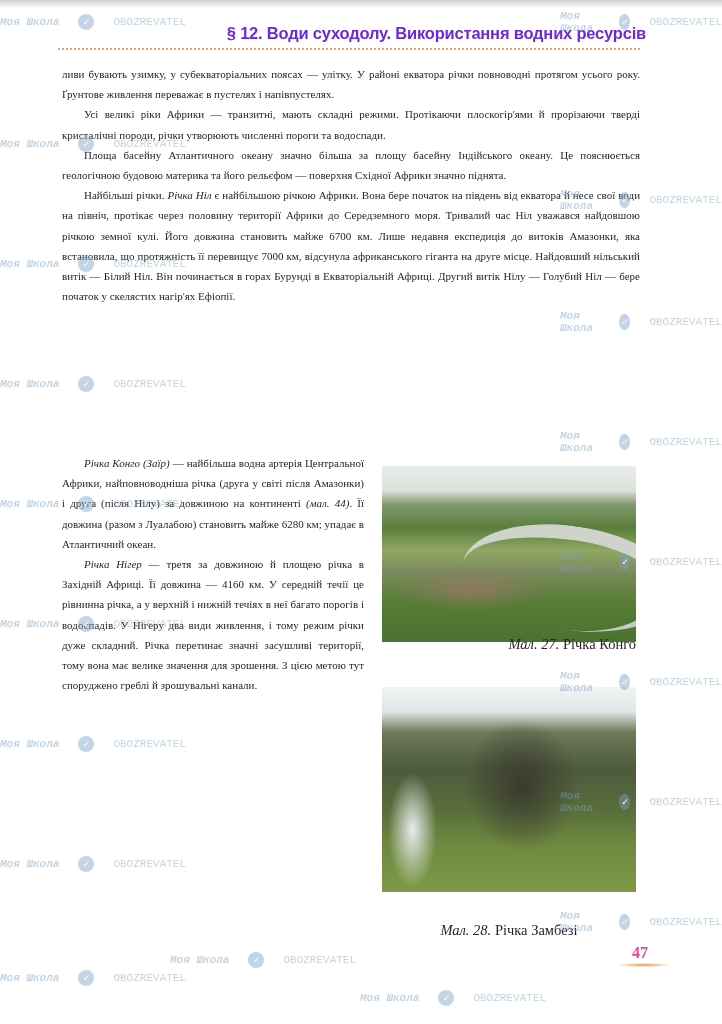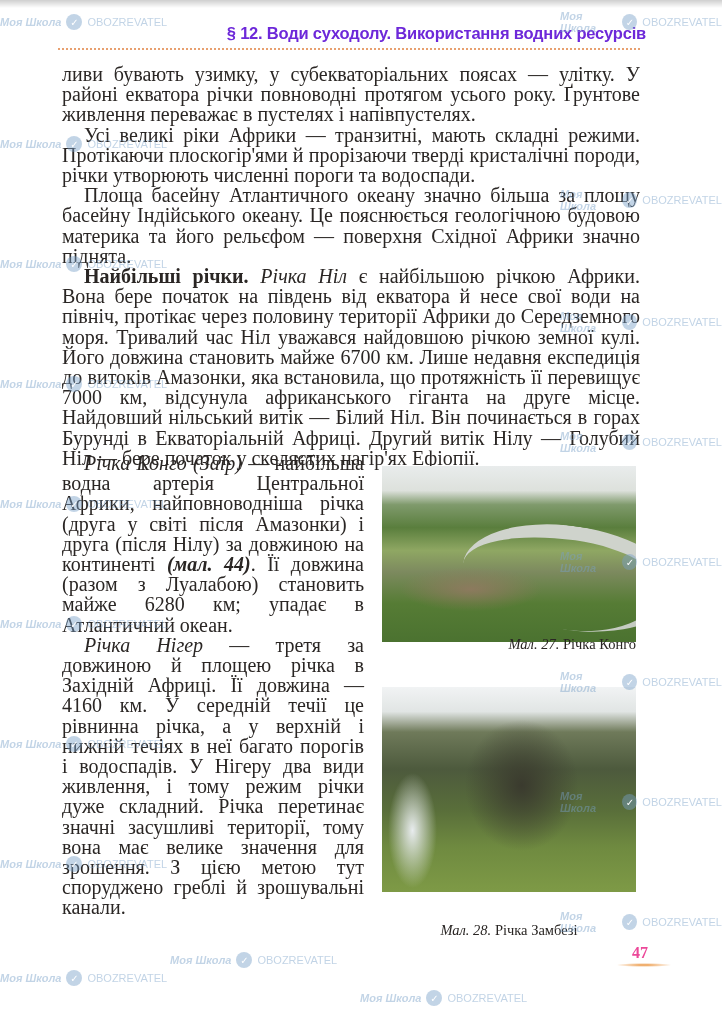--- a/index.html
+++ b/index.html
@@ -18,26 +18,26 @@
     font-family: "Liberation Sans", "DejaVu Sans", sans-serif;
     font-size: 16.5px; font-weight: bold; color: #6d28d9;
     text-align: right; letter-spacing: -0.2px;
   }
   .header-rule {
     position: absolute; left: 58px; top: 48px; width: 582px; height: 0;
     border-top: 2px dotted #e8a070;
   }
   .text {
     position: absolute; left: 62px; width: 578px;
-    font-size: 20px; line-height: 20.2px; text-align: justify;
+    font-size: 11px; line-height: 20.2px; text-align: justify;
   }
   .text p { margin: 0; }
   .ind { text-indent: 22px; }
   .col { width: 302px; }
-  .bold { font-weight: bold; }
+  .bold { font-weight: normal; }
   .ital { font-style: italic; }
   .photo {
     position: absolute; left: 382px; width: 254px; overflow: hidden;
   }
   .congo {
     top: 466px; height: 176px;
     background:
       radial-gradient(ellipse 40% 18% at 35% 70%, rgba(150,120,100,0.8), rgba(150,120,100,0) 70%),
       linear-gradient(180deg, #e9ecec 0%, #dde1dc 14%, #7f9a6c 22%, #5a7e3d 35%, #8fa763 48%, #7d8a5f 60%, #567c35 78%, #4b7230 100%);
   }
@@ -61,22 +61,22 @@
   .caption .lbl { font-style: italic; }
   .pagenum {
     position: absolute; left: 632px; top: 944px;
     font-size: 16px; font-weight: bold; color: #ec4899;
   }
   .pageorn {
     position: absolute; left: 616px; top: 963px; width: 56px; height: 4px;
     background: radial-gradient(ellipse at center, #f0b070 20%, rgba(240,176,112,0) 70%);
   }
   .wm {
-    position: absolute; display: flex; align-items: center; gap: 5px;
-    font-family: Liberation Sans, sans-serif;
+    position: absolute; display: flex; align-items: center; gap: 19px;
+    font-family: Liberation Mono, monospace;
     color: rgba(120,160,200,0.45); font-size: 11px; pointer-events: none;
   }
   .wm .school { font-style: italic; font-weight: bold; }
   .wm .logo {
     width: 16px; height: 16px; border-radius: 50%;
     background: rgba(120,160,200,0.45); color: #fff; font-size: 10px;
     display: flex; align-items: center; justify-content: center;
   }
 </style>
 </head>

